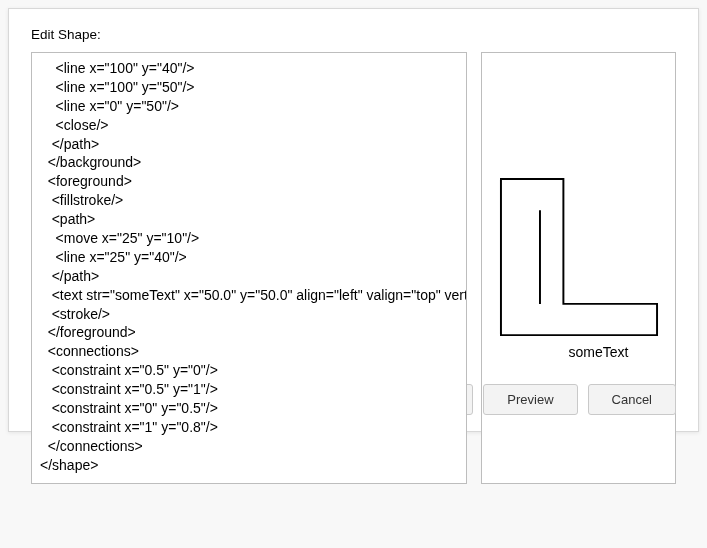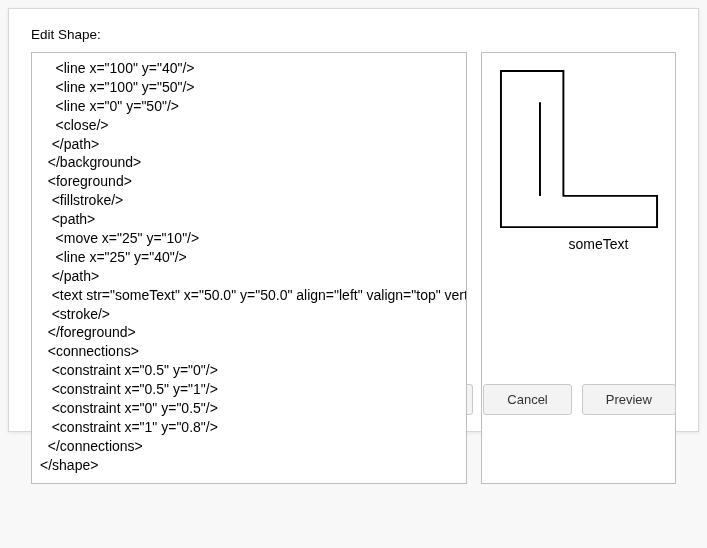--- a/index.html
+++ b/index.html
@@ -56,21 +56,21 @@
     overflow: auto;
     background: #fff;
   }
   
   .preview-col {
     flex: 1;
     height: 432px;
     border: 1px solid #bdbdbd;
     background: #fff;
     display: flex;
-    align-items: flex-start;
+    align-items: center;
     justify-content: center;
     padding: 16px 10px;
   }
   .preview-inner {
     width: 160px;
   }
   .preview-svg {
     display: block;
   }
   .preview-label {
@@ -147,17 +147,17 @@
           <line x1="40" y1="32" x2="40" y2="128" stroke="#000000" stroke-width="2"></line>
         </svg>
         <div class="preview-label">someText</div>
       </div>
     </div>
 
   </div>
 
   <div class="button-row">
     <button class="btn">Help</button>
+    <button class="btn">Preview</button>
     <button class="btn">Cancel</button>
-    <button class="btn">Preview</button>
   </div>
 
 </div>
 
 </body></html>

